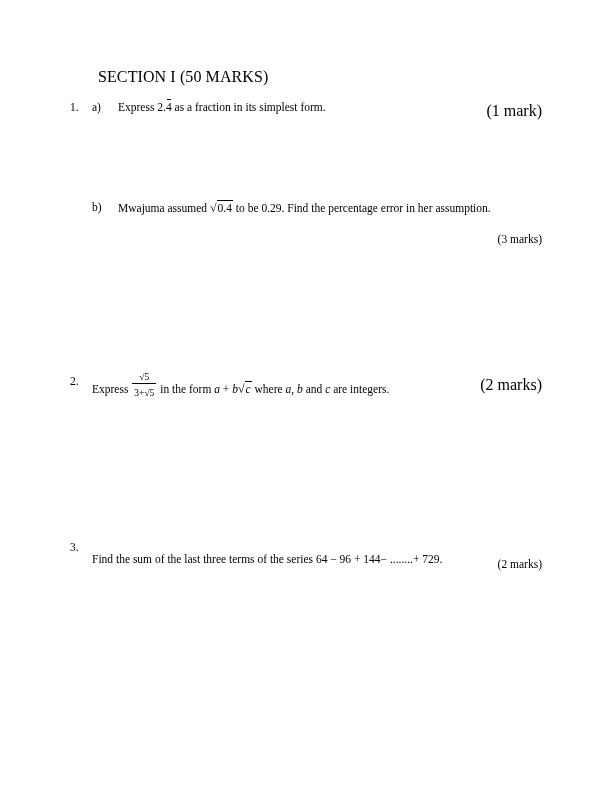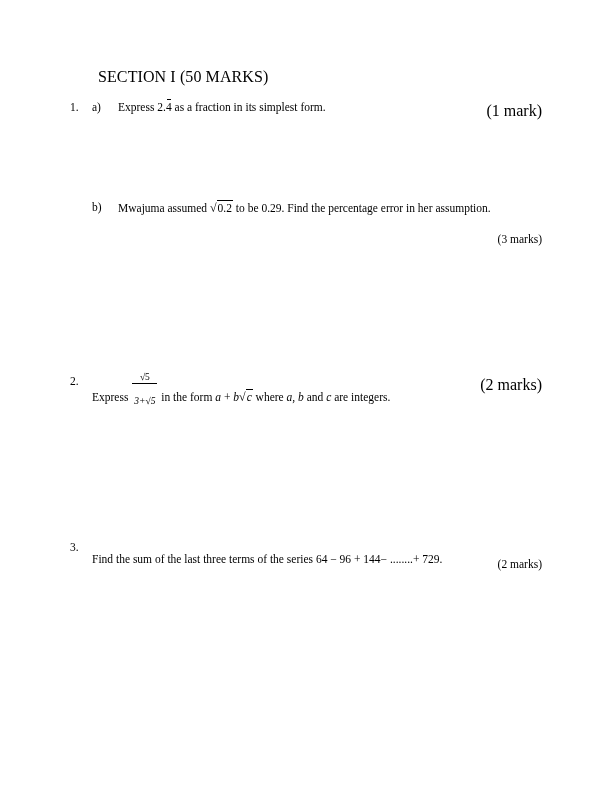--- a/index.html
+++ b/index.html
@@ -123,41 +123,40 @@
     position: relative;
     top: -2px;
   }
   .frac .num {
     display: block;
     padding: 0 2px;
   }
   .frac .den {
     display: block;
     border-top: 1px solid #000;
-    padding: 12px 2px;
-    font-style: italic;
+    padding: 4px 2px;
   }
 </style>
 </head>
 <body>
 
 <div class="page">
 
   <div class="section-heading">SECTION I (50 MARKS)</div>
 
   <div class="q-block" style="top: 100px;">
     <span class="q-num">1.</span>
     <span class="q-part">a)</span>
     <span class="q-text"><span>Express 2.</span><span class="overline-dot">4</span><span> as a fraction in its simplest form.</span></span>
     <span class="marks">(1 mark)</span>
   </div>
 
   <div class="q-block" style="top: 200px;">
     <span class="q-part" style="left: 22px;">b)</span>
-    <span class="q-text" style="left: 48px; width: 400px;"><span>Mwajuma assumed </span><span class="radical"><span class="rad-sign">√</span><span class="rad-body">0.2</span></span><span> to be 0.29. Find the percentage error in her assumption.</span></span>
+    <span class="q-text" style="left: 48px; width: 400px;"><span>Mwajuma assumed </span><span class="radical"><span class="rad-sign">√</span><span class="rad-body">0.4</span></span><span> to be 0.29. Find the percentage error in her assumption.</span></span>
     <span class="marks-below" style="top: 32px;">(3 marks)</span>
   </div>
 
   <div class="q-block" style="top: 374px;">
     <span class="q-num">2.</span>
     <span class="q-text" style="left: 22px; width: 420px;"><span>Express </span><span class="frac"><span class="num">√5</span><span class="den">3+√5</span></span><span> in the form </span><span class="mi">a</span><span> + </span><span class="mi">b</span><span class="radical"><span class="rad-sign">√</span><span class="rad-body mi">c</span></span><span> where </span><span class="mi">a</span><span>, </span><span class="mi">b</span><span> and </span><span class="mi">c</span><span> are integers.</span></span>
     <span class="marks">(2 marks)</span>
   </div>
 
   <div class="q-block" style="top: 540px;">

